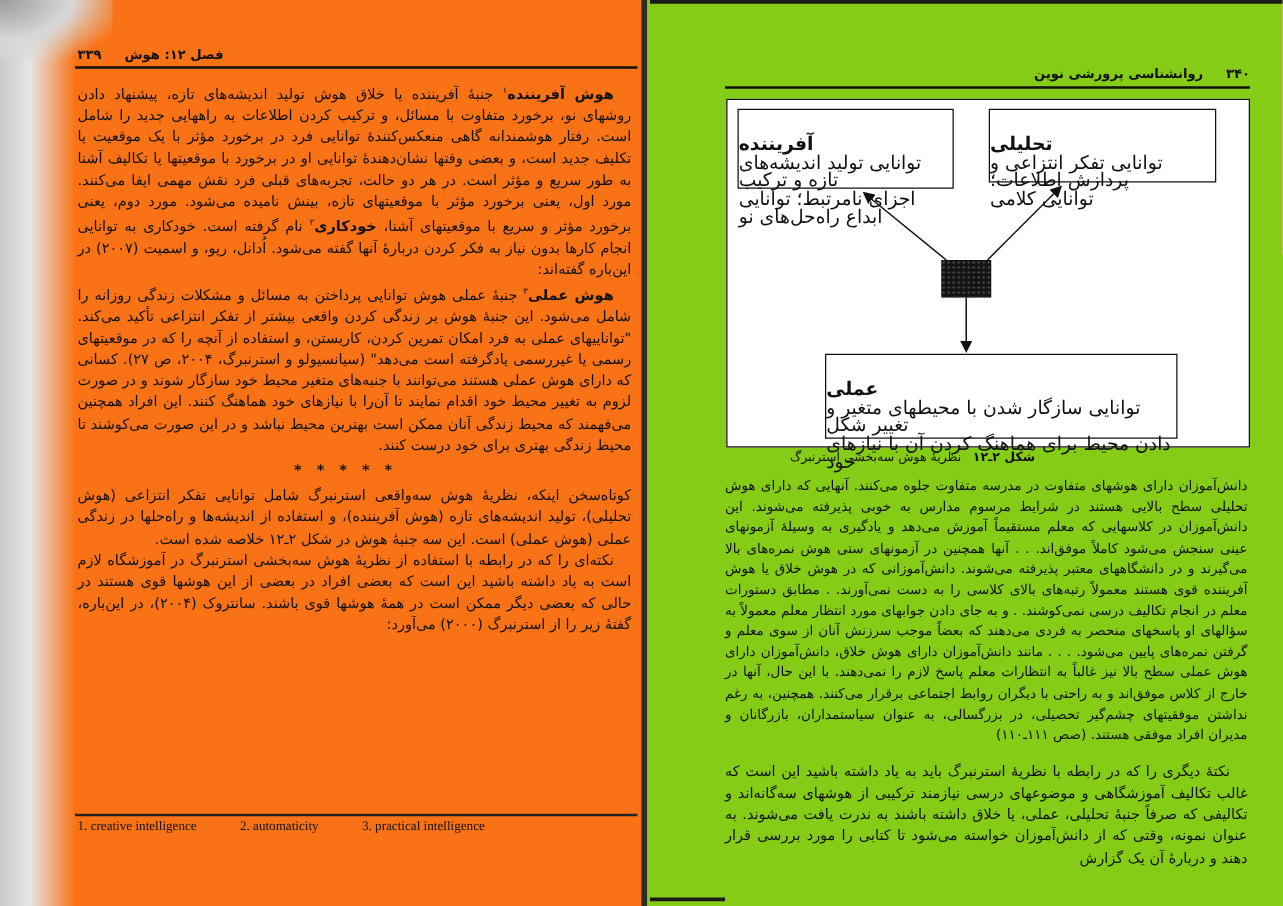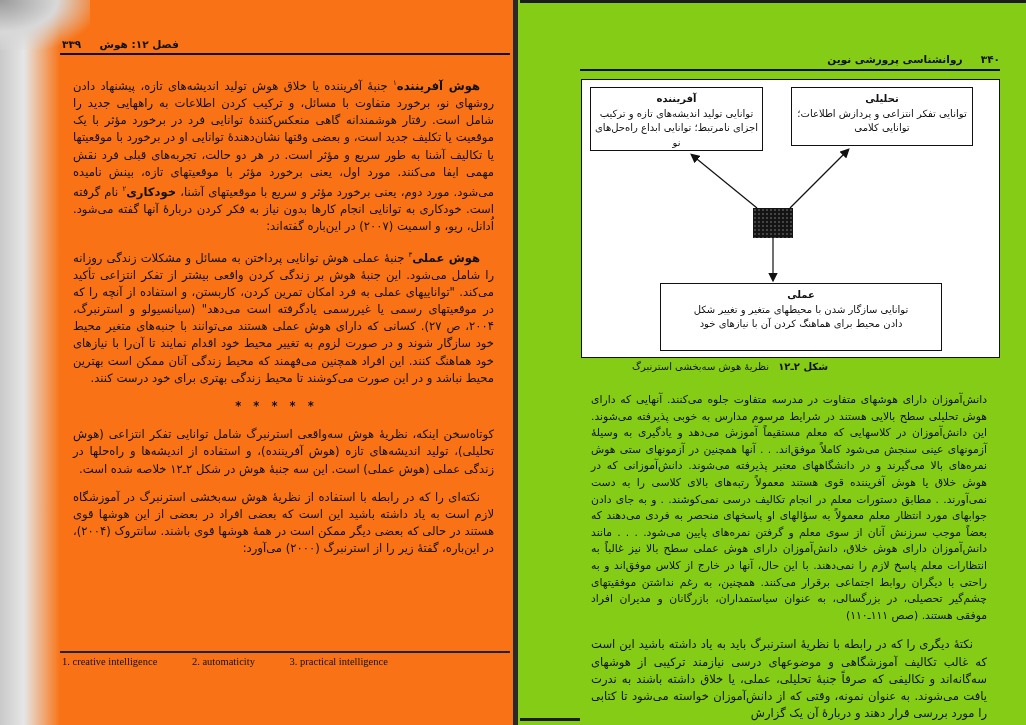--- a/index.html
+++ b/index.html
@@ -26,39 +26,39 @@
 
   .running-head {
     position: absolute; font-weight: bold; font-size: 10.5px; white-space: nowrap;
   }
   .head-rule { position: absolute; height: 2px; background: #111; }
 
   .body-text {
     position: absolute; direction: rtl; text-align: justify;
     font-size: 11.6px; line-height: 17.2px;
   }
-  .body-text p { margin: 11px; text-indent: 14px; }
+  .body-text p { margin: 0; text-indent: 14px; }
   .body-text .nb { text-indent: 0; }
   .term { font-weight: bold; }
   sup { font-size: 7px; }
   .quote { font-size: 10.4px; line-height: 16px; }
   .stars { text-align: center; text-indent: 0; font-weight: bold; letter-spacing: 4px; margin: 3px 0 !important; }
 
   .footnote-rule { position: absolute; height: 1.5px; background: #222; }
   .footnotes {
     position: absolute; font-family: "Liberation Serif", serif; font-size: 10.5px; white-space: nowrap;
   }
   .footnotes span { margin-right: 32px; }
 
   
   .diagram-frame { position: absolute; border: 1.5px solid #111; background: #fff; }
   .dbox {
     position: absolute; border: 1.5px solid #111; background: #fff;
-    direction: rtl; text-align: center; font-size: 10px; line-height: 14.5px;
-    padding-top: 4px; box-sizing: border-box;
+    direction: rtl; text-align: left; font-size: 15px; line-height: 14.5px;
+    padding-top: 20px; box-sizing: border-box;
   }
   .dbox .dtitle { font-weight: bold; display: block; }
   .dbox .dline { display: block; }
   .center-node {
     position: absolute; background: #141414;
     background-image: radial-gradient(#444 1px, transparent 1px);
     background-size: 4px 4px;
   }
   svg.arrows { position: absolute; left: 0; top: 0; overflow: visible; }
   .caption {

